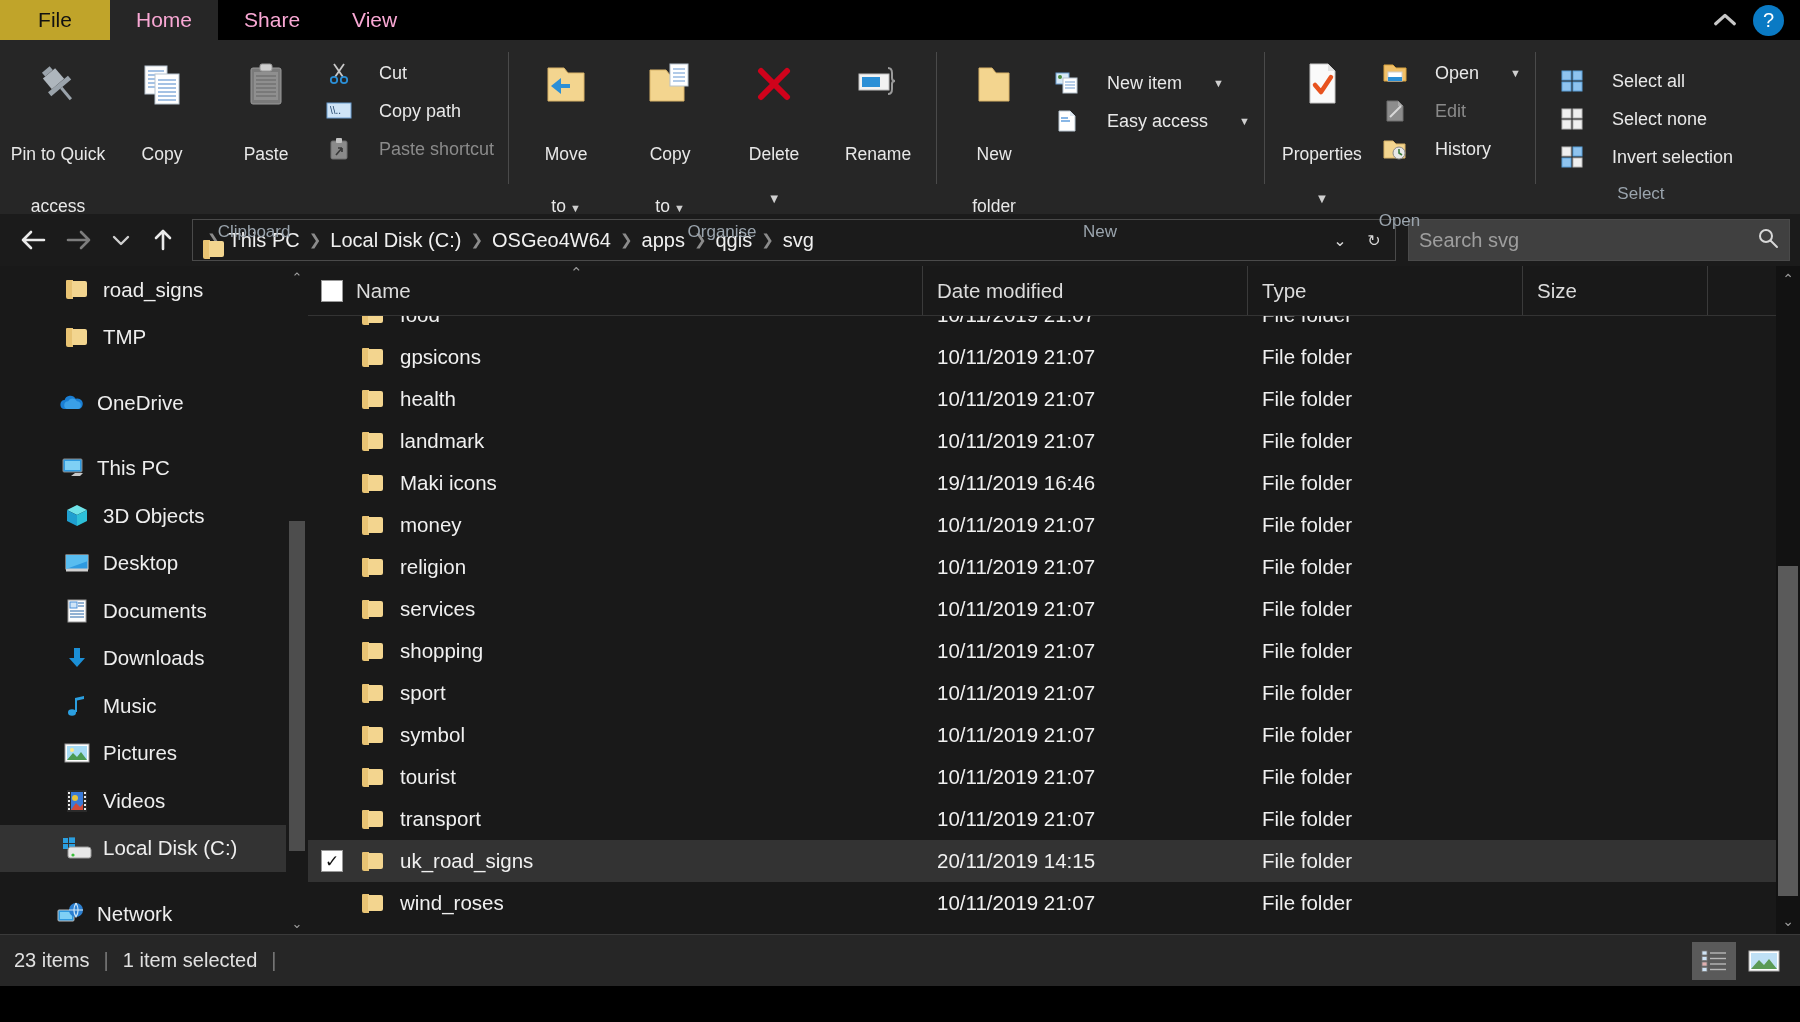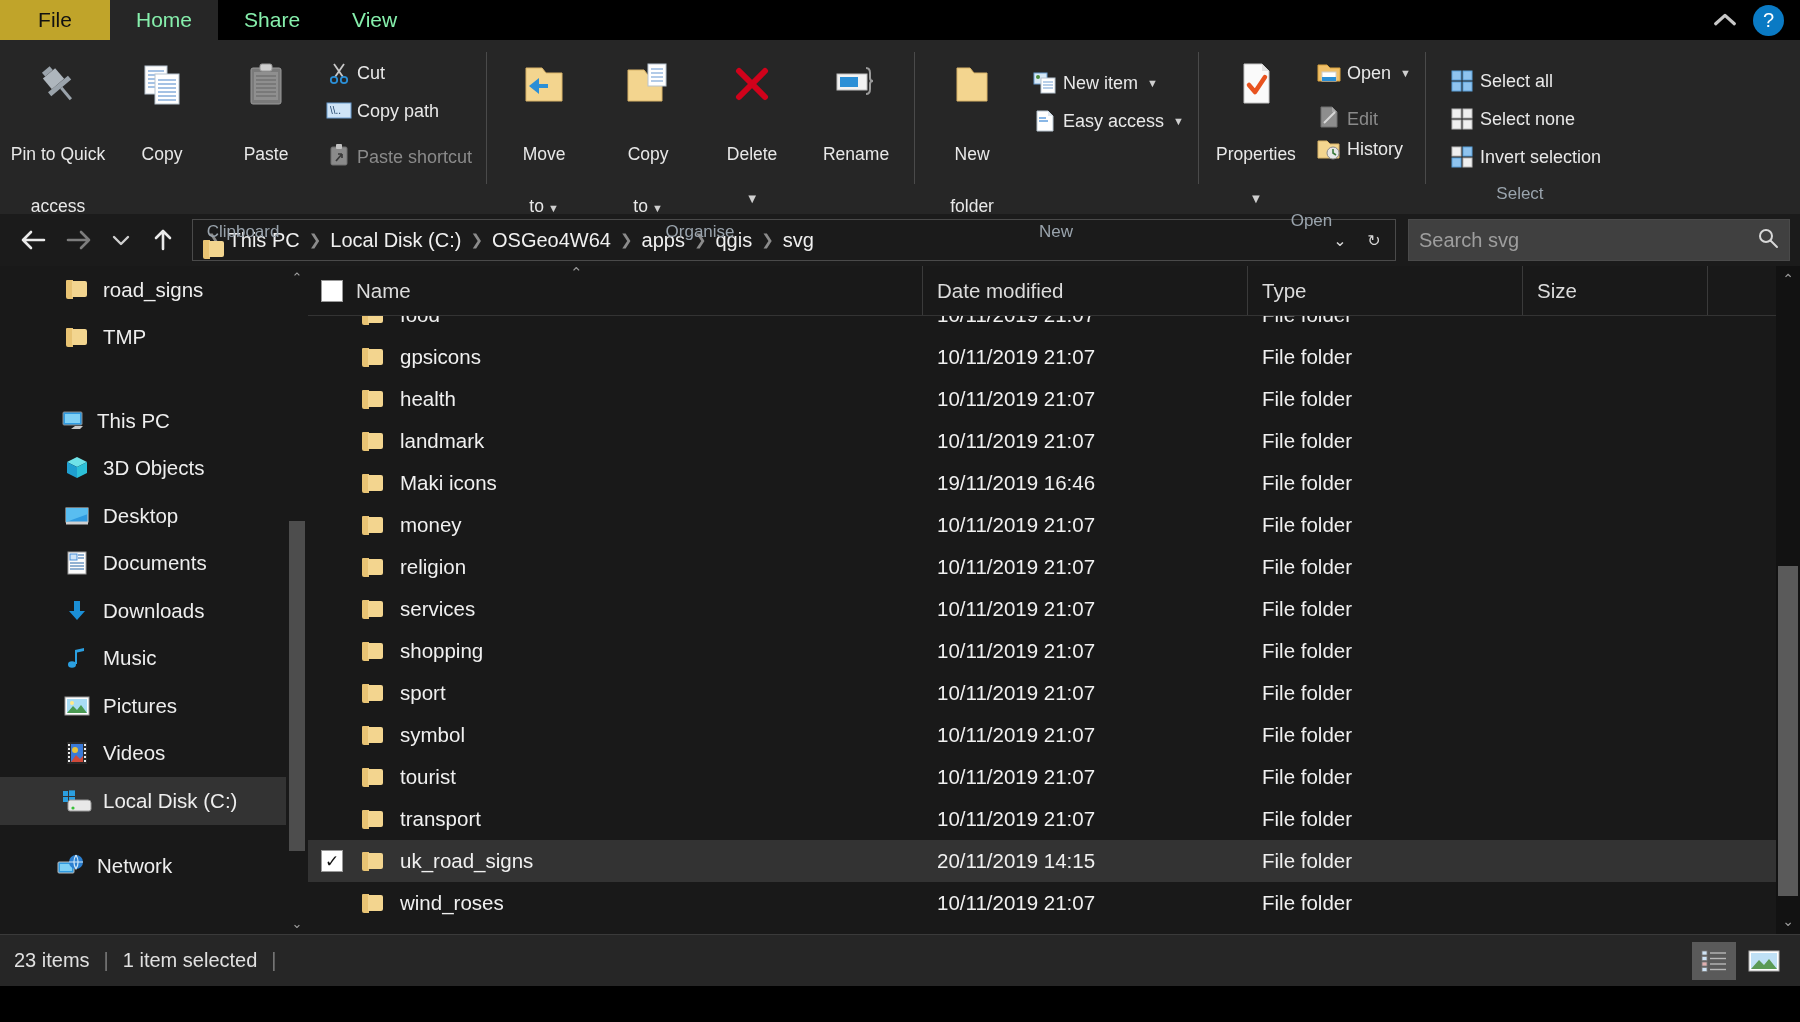--- a/index.html
+++ b/index.html
@@ -12,21 +12,21 @@
     -webkit-font-smoothing: antialiased;
   }
 
   
   .titlebar {
     height: 40px; background: #000;
     display: flex; align-items: stretch; position: relative;
   }
   .tab {
     display: flex; align-items: center; justify-content: center;
-    padding: 0 26px; font-size: 21px; color: #86efac; cursor: default;
+    padding: 0 26px; font-size: 21px; color: #f9a8d4; cursor: default;
   }
   .tab.file { background: #c0a42a; color: #111; font-weight: 400; min-width: 110px; }
   .tab.active { background: #262626; }
   .titlebar-right {
     margin-left: auto; display: flex; align-items: center; gap: 14px; padding-right: 16px;
   }
   .chev-up { width: 28px; height: 28px; display:flex; align-items:center; justify-content:center; }
   .help-btn {
     width: 31px; height: 31px; border-radius: 50%;
     background: #0a7ac4; color: #fff; font-size: 20px;
@@ -53,25 +53,25 @@
   }
   .big-btn {
     width: 104px; display: flex; flex-direction: column; align-items: center;
     padding: 6px 2px; font-size: 17.5px; color: #e8e8e8; line-height: 1.15;
     text-align: center; cursor: default; gap: 28px;
   }
   .big-btn .ico { height: 56px; display: flex; align-items: center; justify-content: center; }
   .big-btn .lbl { margin-top: 4px; }
   .small-col { display: flex; flex-direction: column; justify-content: flex-start; padding-top: 4px; }
   .small-btn {
-    display: flex; align-items: center; gap: 5px; height: 38px;
+    display: flex; align-items: center; gap: 27px; height: 38px;
     padding: 0 8px; font-size: 18px; color: #e8e8e8; cursor: default; white-space: nowrap;
   }
   .small-btn .ico { width: 26px; height: 26px; display: flex; align-items: center; justify-content: center; flex: 0 0 26px; }
-  .dim { color: #8a8a8a; align-items: flex-end; }
+  .dim { color: #8a8a8a; }
   .caret { font-size: 11px; color: #cfcfcf; margin-left: 4px; }
   .caret-lg { font-size: 13px; color: #cfcfcf; line-height: 1; }
 
   
   .addrbar {
     height: 52px; background: #1b1b1b; display: flex; align-items: center;
     gap: 0; padding: 0 10px;
   }
   .navbtn {
     width: 46px; height: 44px; display: flex; align-items: center; justify-content: center;
@@ -557,20 +557,29 @@
         </span>
       <span>road_signs</span>
     </div>
     <div class="nav-item ind2">
       <span class="nico">
           <span class="folder-ico"></span>
         </span>
       <span>TMP</span>
     </div>
     <div class="nav-gap"></div>
+    <div class="nav-item ind1">
+      <span class="nico">
+        <svg width="28" height="20" viewBox="0 0 28 20">
+            <path d="M7 16 a4.5 4.5 0 0 1 .6 -8.9 a6 6 0 0 1 11 -1.3 a4.6 4.6 0 0 1 3.6 10.2 z" fill="#1a7fd4"></path>
+            <path d="M10 16 a4 4 0 0 1 1 -7.8 a5 5 0 0 1 9 0 a4 4 0 0 1 1 7.8 z" fill="#3aa0e8"></path>
+          </svg>
+      </span>
+      <span>OneDrive</span>
+    </div>
     <div class="nav-gap"></div>
     <div class="nav-item ind1">
       <span class="nico">
         <svg width="28" height="22" viewBox="0 0 28 22">
             <rect x="6" y="2" width="19" height="13" rx="1" fill="#2f9ae0" stroke="#8a8a8a"></rect>
             <rect x="8" y="4" width="15" height="9" fill="#7fd0f5"></rect>
             <path d="M2 19 h12 l4 -3 h8 l-3 3 H2 z" fill="#c8c8c8"></path>
           </svg>
       </span>
       <span>This PC</span>

